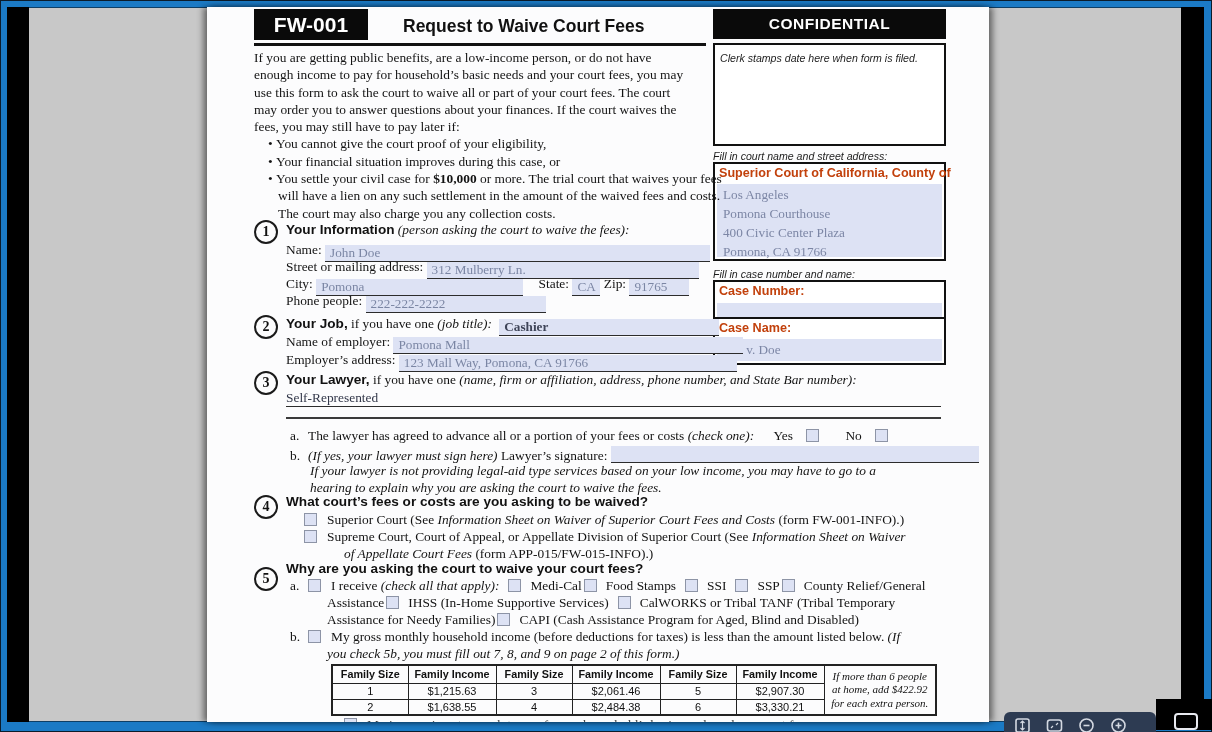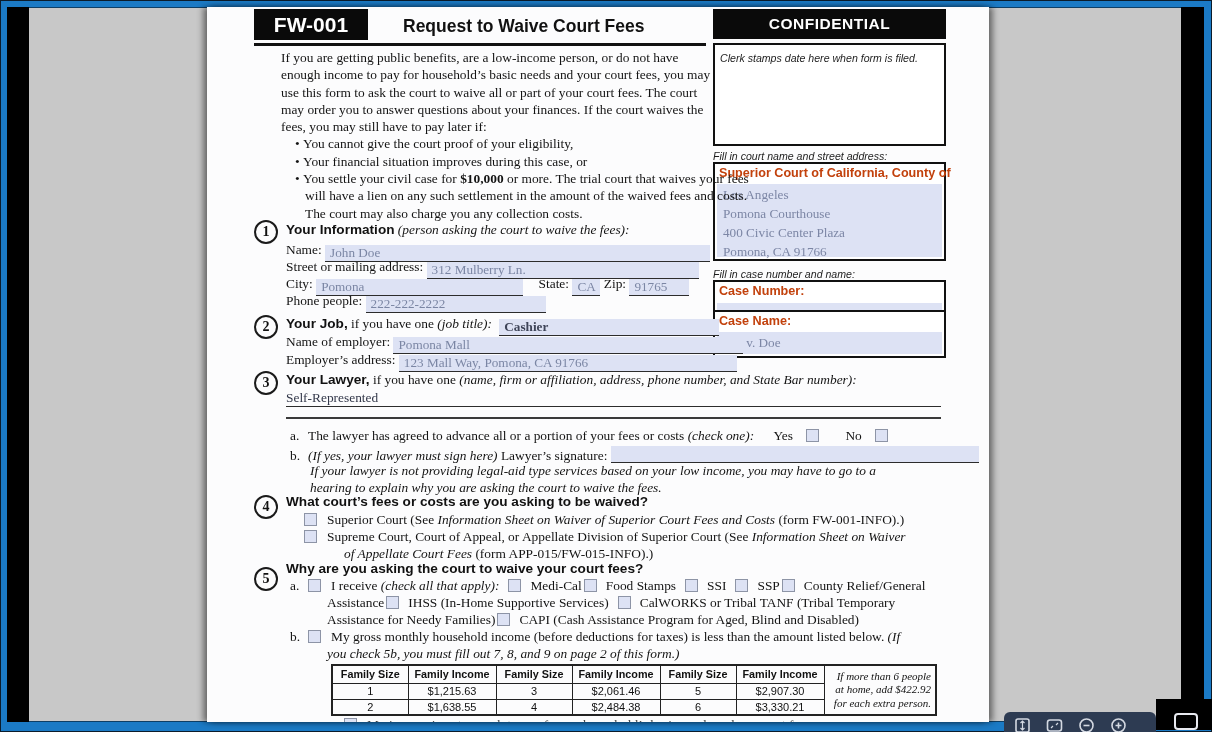--- a/index.html
+++ b/index.html
@@ -34,21 +34,21 @@
   .rc-box { border:2px solid #111; background:#fff; }
   .rc-boxlabel { font-family:"Liberation Sans", sans-serif; font-weight:bold; font-size:12.6px;
                  color:#c2410c; padding:2px 4px; }
   .rc-fill { background:#dde2f4; color:#7c86a5; font-size:13.2px; }
   .marker { display:inline-block; width:18px; }
   .ftable { border-collapse:collapse; table-layout:fixed; width:606px;
             font-family:"Liberation Sans", sans-serif; font-size:11px; color:#111; }
   .ftable td, .ftable th { border:1px solid #222; text-align:center; padding:0; height:16px; }
   .ftable th { font-size:10.8px; height:18px; }
   .ftable .note { font-family:"Liberation Serif", serif; font-style:italic; font-size:11px;
-                  text-align:right; padding:1px 4px; line-height:13.5px; white-space:nowrap; }
+                  text-align:center; padding:1px 4px; line-height:13.5px; white-space:nowrap; }
   .toolbar { position:absolute; left:997px; top:705px; width:152px; height:27px; background:#2d3b52;
              border-radius:6px 6px 0 0; display:flex; align-items:flex-start; padding:5px 8px 0 10px; gap:15px; }
   .tb-icon { width:17px; height:17px; flex:0 0 auto; cursor:pointer; }
   .black-corner { position:absolute; left:1149px; top:692px; width:56px; height:31px; background:#000; }
   .partial-icon { position:absolute; left:18px; top:14px; width:24px; height:17px;
                   border:2px solid #e8eaf0; border-radius:4px; }
 </style>
 </head>
 <body>
 
@@ -75,26 +75,26 @@
           <div>Pomona Courthouse</div>
           <div>400 Civic Center Plaza</div>
           <div>Pomona, CA 91766</div>
         </div>
       </div>
       <div class="abs rc-label nw" style="left:506px; top:261px;">Fill in case number and name:</div>
       <div class="abs rc-box" style="left:506px; top:273px; width:233px; height:44px;">
         <div class="rc-boxlabel nw">Case Number:</div>
         <div class="rc-fill" style="position:absolute; left:2px; right:2px; bottom:2px; height:17px;"></div>
       </div>
-      <div class="abs rc-box" style="left:506px; top:303px; width:233px; height:48px;">
+      <div class="abs rc-box" style="left:506px; top:310px; width:233px; height:48px;">
         <div class="rc-boxlabel nw">Case Name:</div>
         <div class="rc-fill" style="position:absolute; left:2px; right:2px; bottom:2px; height:22px; padding:0 4px; line-height:21px;">Doe v. Doe</div>
       </div>
 
-      <div class="abs txt" style="left:47px; top:42px; width:458px; line-height:17.3px;margin-left:27px;">
+      <div class="abs txt" style="left:47px; top:42px; width:458px; line-height:17.3px;">
         <div class="nw">If you are getting public benefits, are a low-income person, or do not have</div>
         <div class="nw">enough income to pay for household’s basic needs and your court fees, you may</div>
         <div class="nw">use this form to ask the court to waive all or part of your court fees. The court</div>
         <div class="nw">may order you to answer questions about your finances. If the court waives the</div>
         <div class="nw">fees, you may still have to pay later if:</div>
         <div style="padding-left:24px; text-indent:-10px;">•&nbsp;<span>You cannot give the court proof of your eligibility,</span></div>
         <div style="padding-left:24px; text-indent:-10px;">•&nbsp;<span>Your financial situation improves during this case, or</span></div>
         <div style="padding-left:24px; text-indent:-10px; width:468px;">•&nbsp;<span>You settle your civil case for </span><span class="b">$10,000</span><span> or more. The trial court that waives your fees will have a lien on any such settlement in the amount of the waived fees and costs. The court may also charge you any collection costs.</span></div>
       </div>
 

